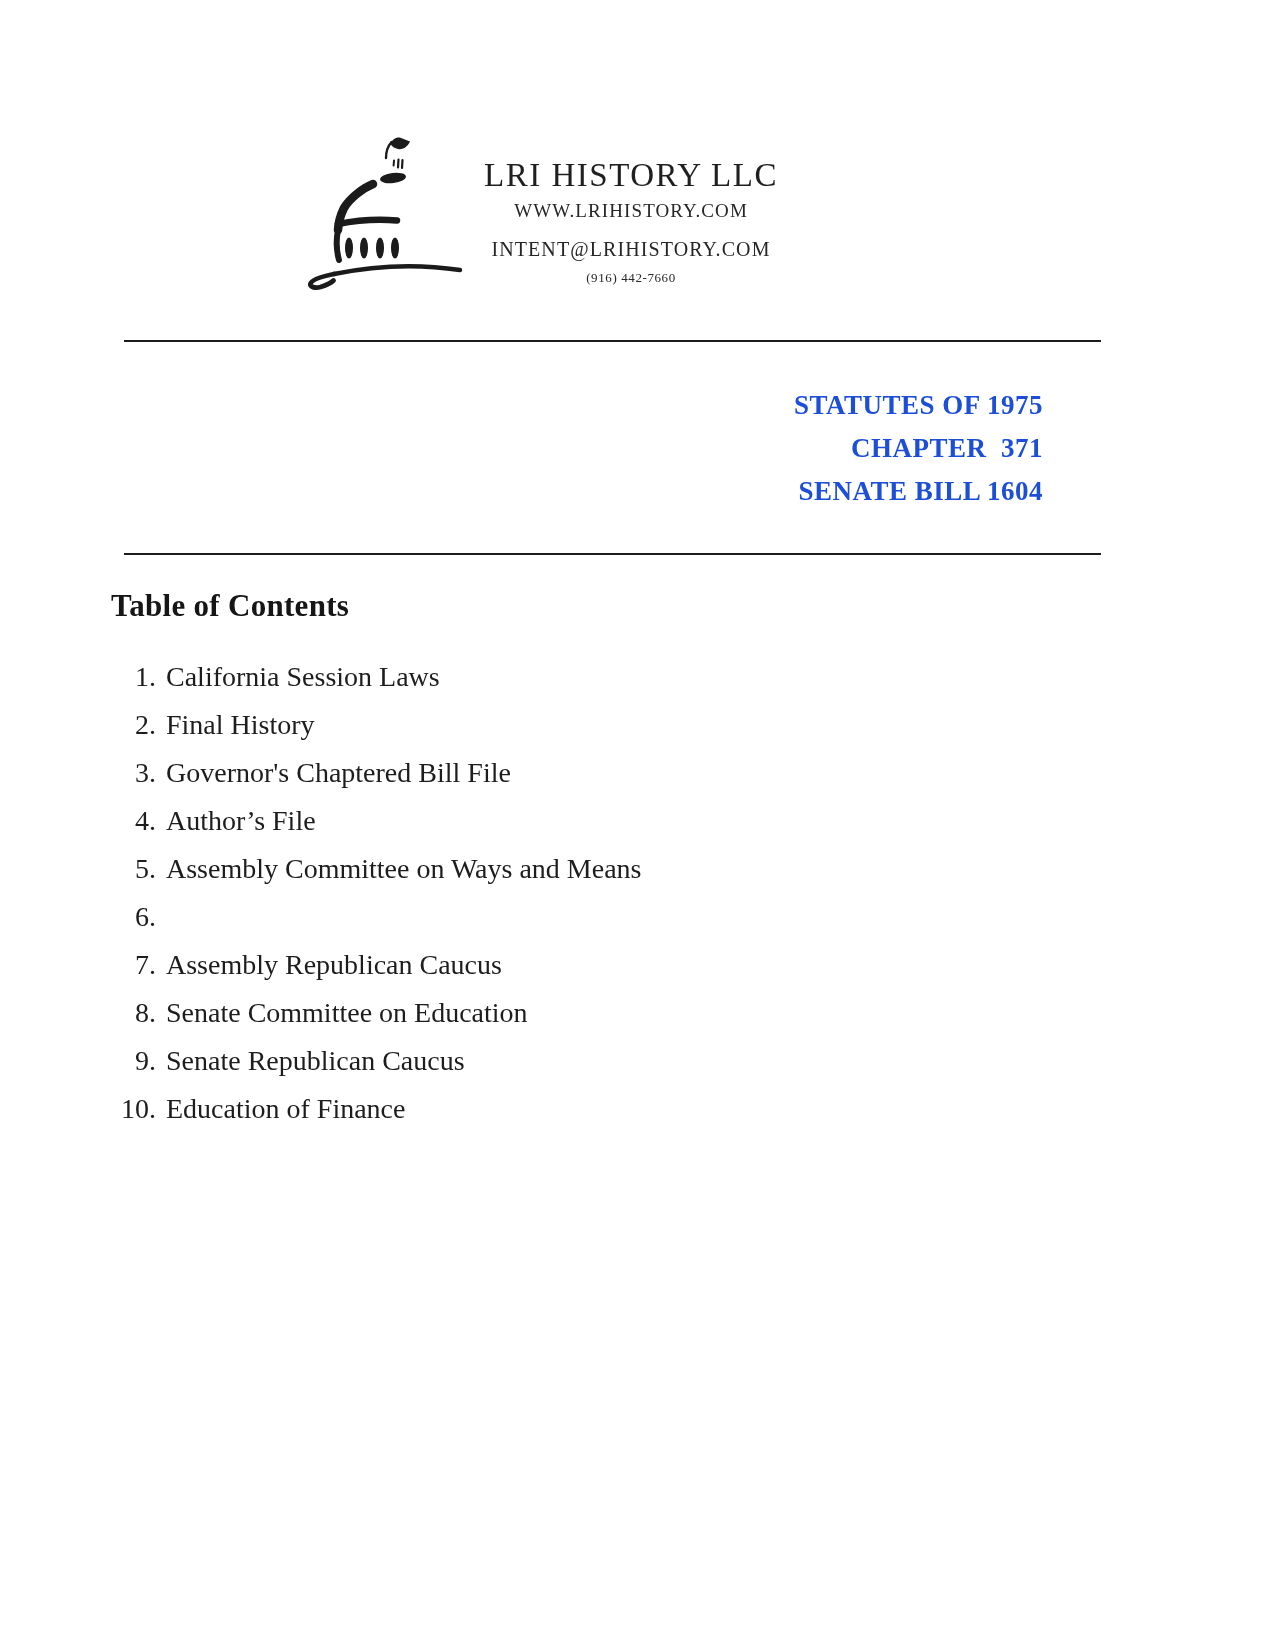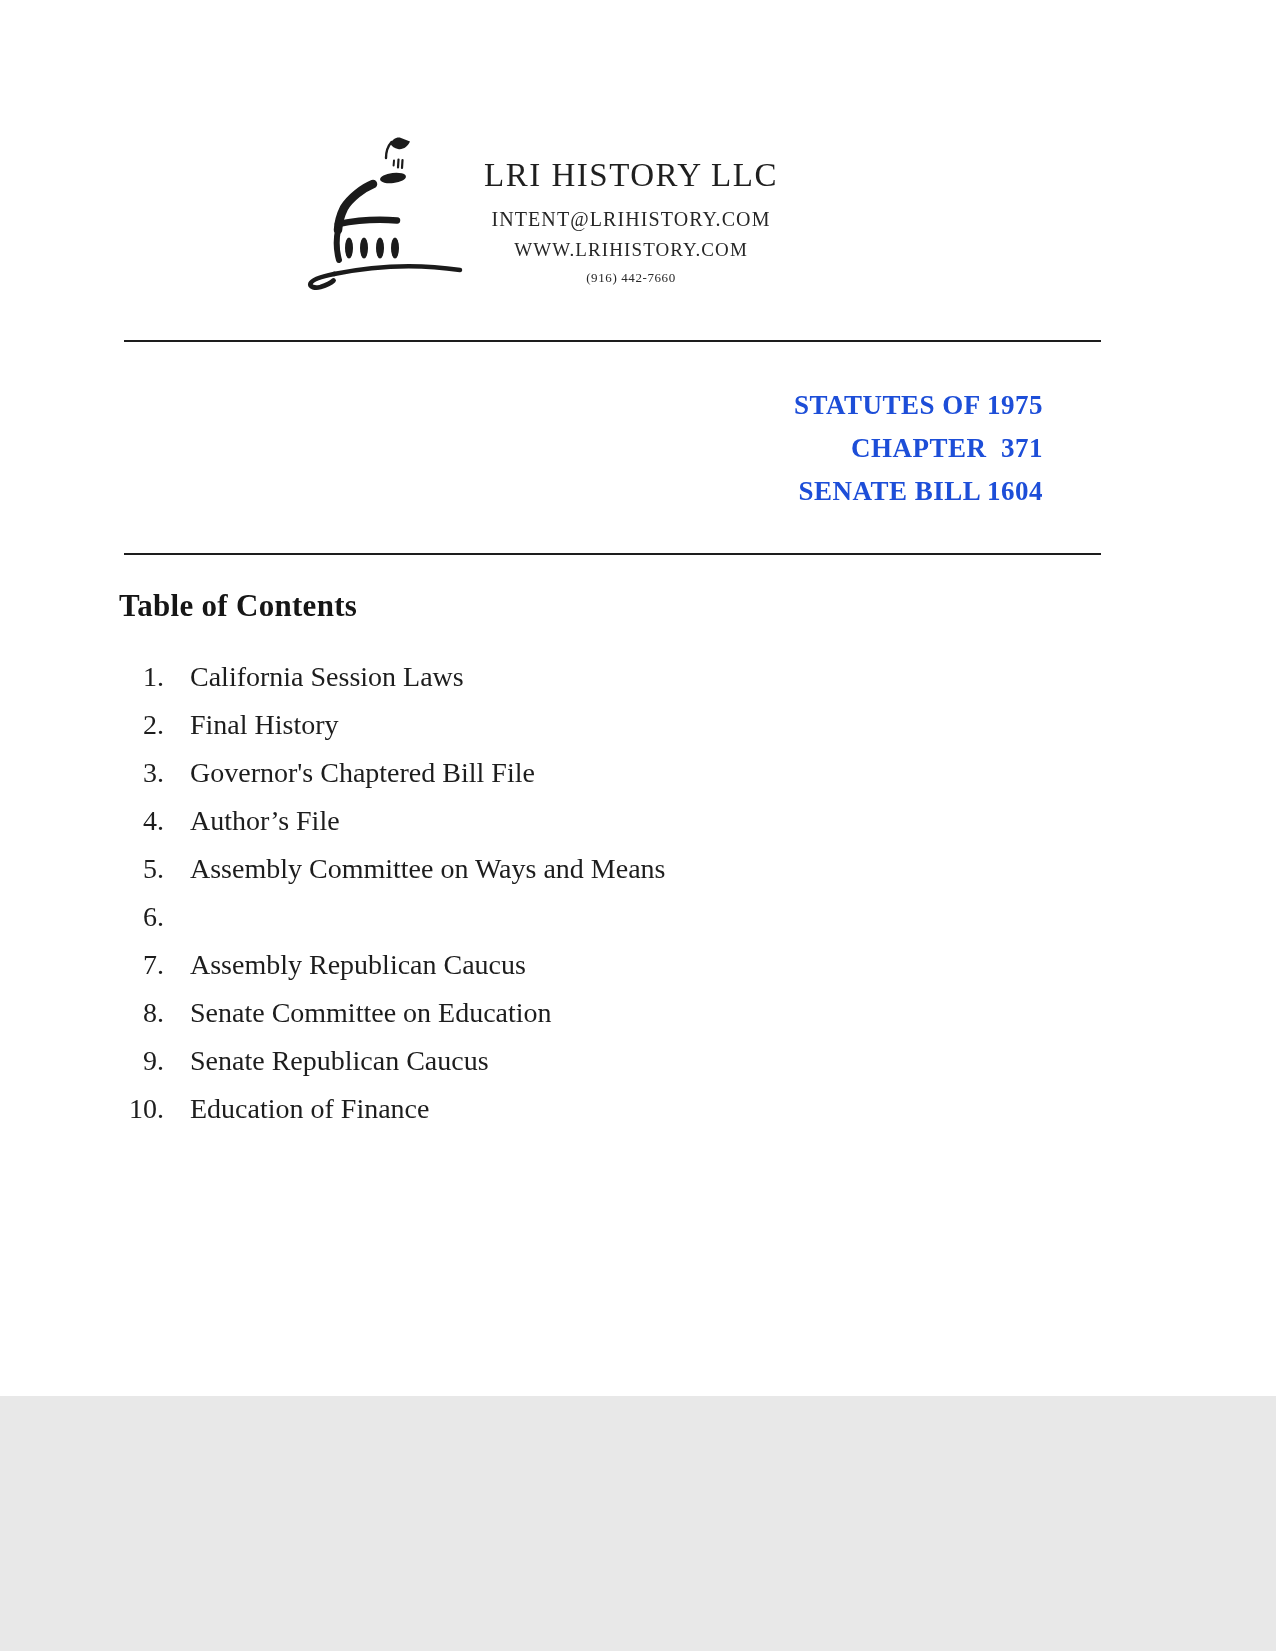--- a/index.html
+++ b/index.html
@@ -1,18 +1,18 @@
 <!DOCTYPE html>
 <html><head>
 <meta charset="utf-8">
 <style>
   html,body{margin:0;padding:0;background:#e8e8e8;}
   .page{
     position:relative;
-    width:1276px;height:1396px;
+    width:1276px;height:1651px;
     margin:0 auto;
     background:#ffffff;
     font-family:"Liberation Serif", serif;
     color:#1c1c1c;
     overflow:hidden;
   }
   
   .logo{
     position:absolute;left:300px;top:136px;
     width:165px;height:155px;
@@ -39,33 +39,33 @@
   
   .reference{
     position:absolute;right:233px;top:384px;
     text-align:right;font-weight:bold;color:#1d4ed8;
   }
   .ref-line{
     font-size:27px;line-height:43px;
     letter-spacing:0.5px;white-space:pre;
   }
   
-  .toc{position:absolute;left:119px;top:588px;width:980px;}
+  .toc{position:absolute;left:111px;top:588px;width:980px;}
   .toc-title{
     margin:0;font-size:31px;line-height:36px;font-weight:bold;
     letter-spacing:0.3px;color:#161616;
   }
   .toc-list{list-style:none;margin:36px 0 0 0;padding:0;}
   .toc-item{
     display:flex;align-items:baseline;
     font-size:28px;line-height:34px;margin-bottom:14px;
     color:#1d1d1d;
   }
   .toc-num{flex:none;width:45px;text-align:right;}
-  .toc-label{margin-left:26px;white-space:pre;}
+  .toc-label{margin-left:10px;white-space:pre;}
 </style>
 </head>
 <body>
 
 <div class="page">
 
   <header>
     <svg class="logo" viewBox="0 0 165 155" aria-hidden="true">
       <g fill="none" stroke="#1b1b1b" stroke-linecap="round">
 
@@ -93,22 +93,22 @@
 
         <ellipse cx="49" cy="112" rx="4" ry="10.5"></ellipse>
         <ellipse cx="64" cy="112" rx="4" ry="10.5"></ellipse>
         <ellipse cx="80" cy="112" rx="4" ry="10.5"></ellipse>
         <ellipse cx="95" cy="112" rx="4" ry="10.5"></ellipse>
       </g>
     </svg>
 
     <div class="letterhead-text">
       <div class="company">LRI HISTORY LLC</div>
+      <div class="contact web">WWW.LRIHISTORY.COM</div>
       <div class="contact email">INTENT@LRIHISTORY.COM</div>
-      <div class="contact web">WWW.LRIHISTORY.COM</div>
       <div class="contact phone">(916) 442-7660</div>
     </div>
   </header>
 
   <div class="rule rule-1"></div>
 
   <section class="reference">
     <div class="ref-line">STATUTES OF 1975</div>
     <div class="ref-line">CHAPTER  371</div>
     <div class="ref-line">SENATE BILL 1604</div>

